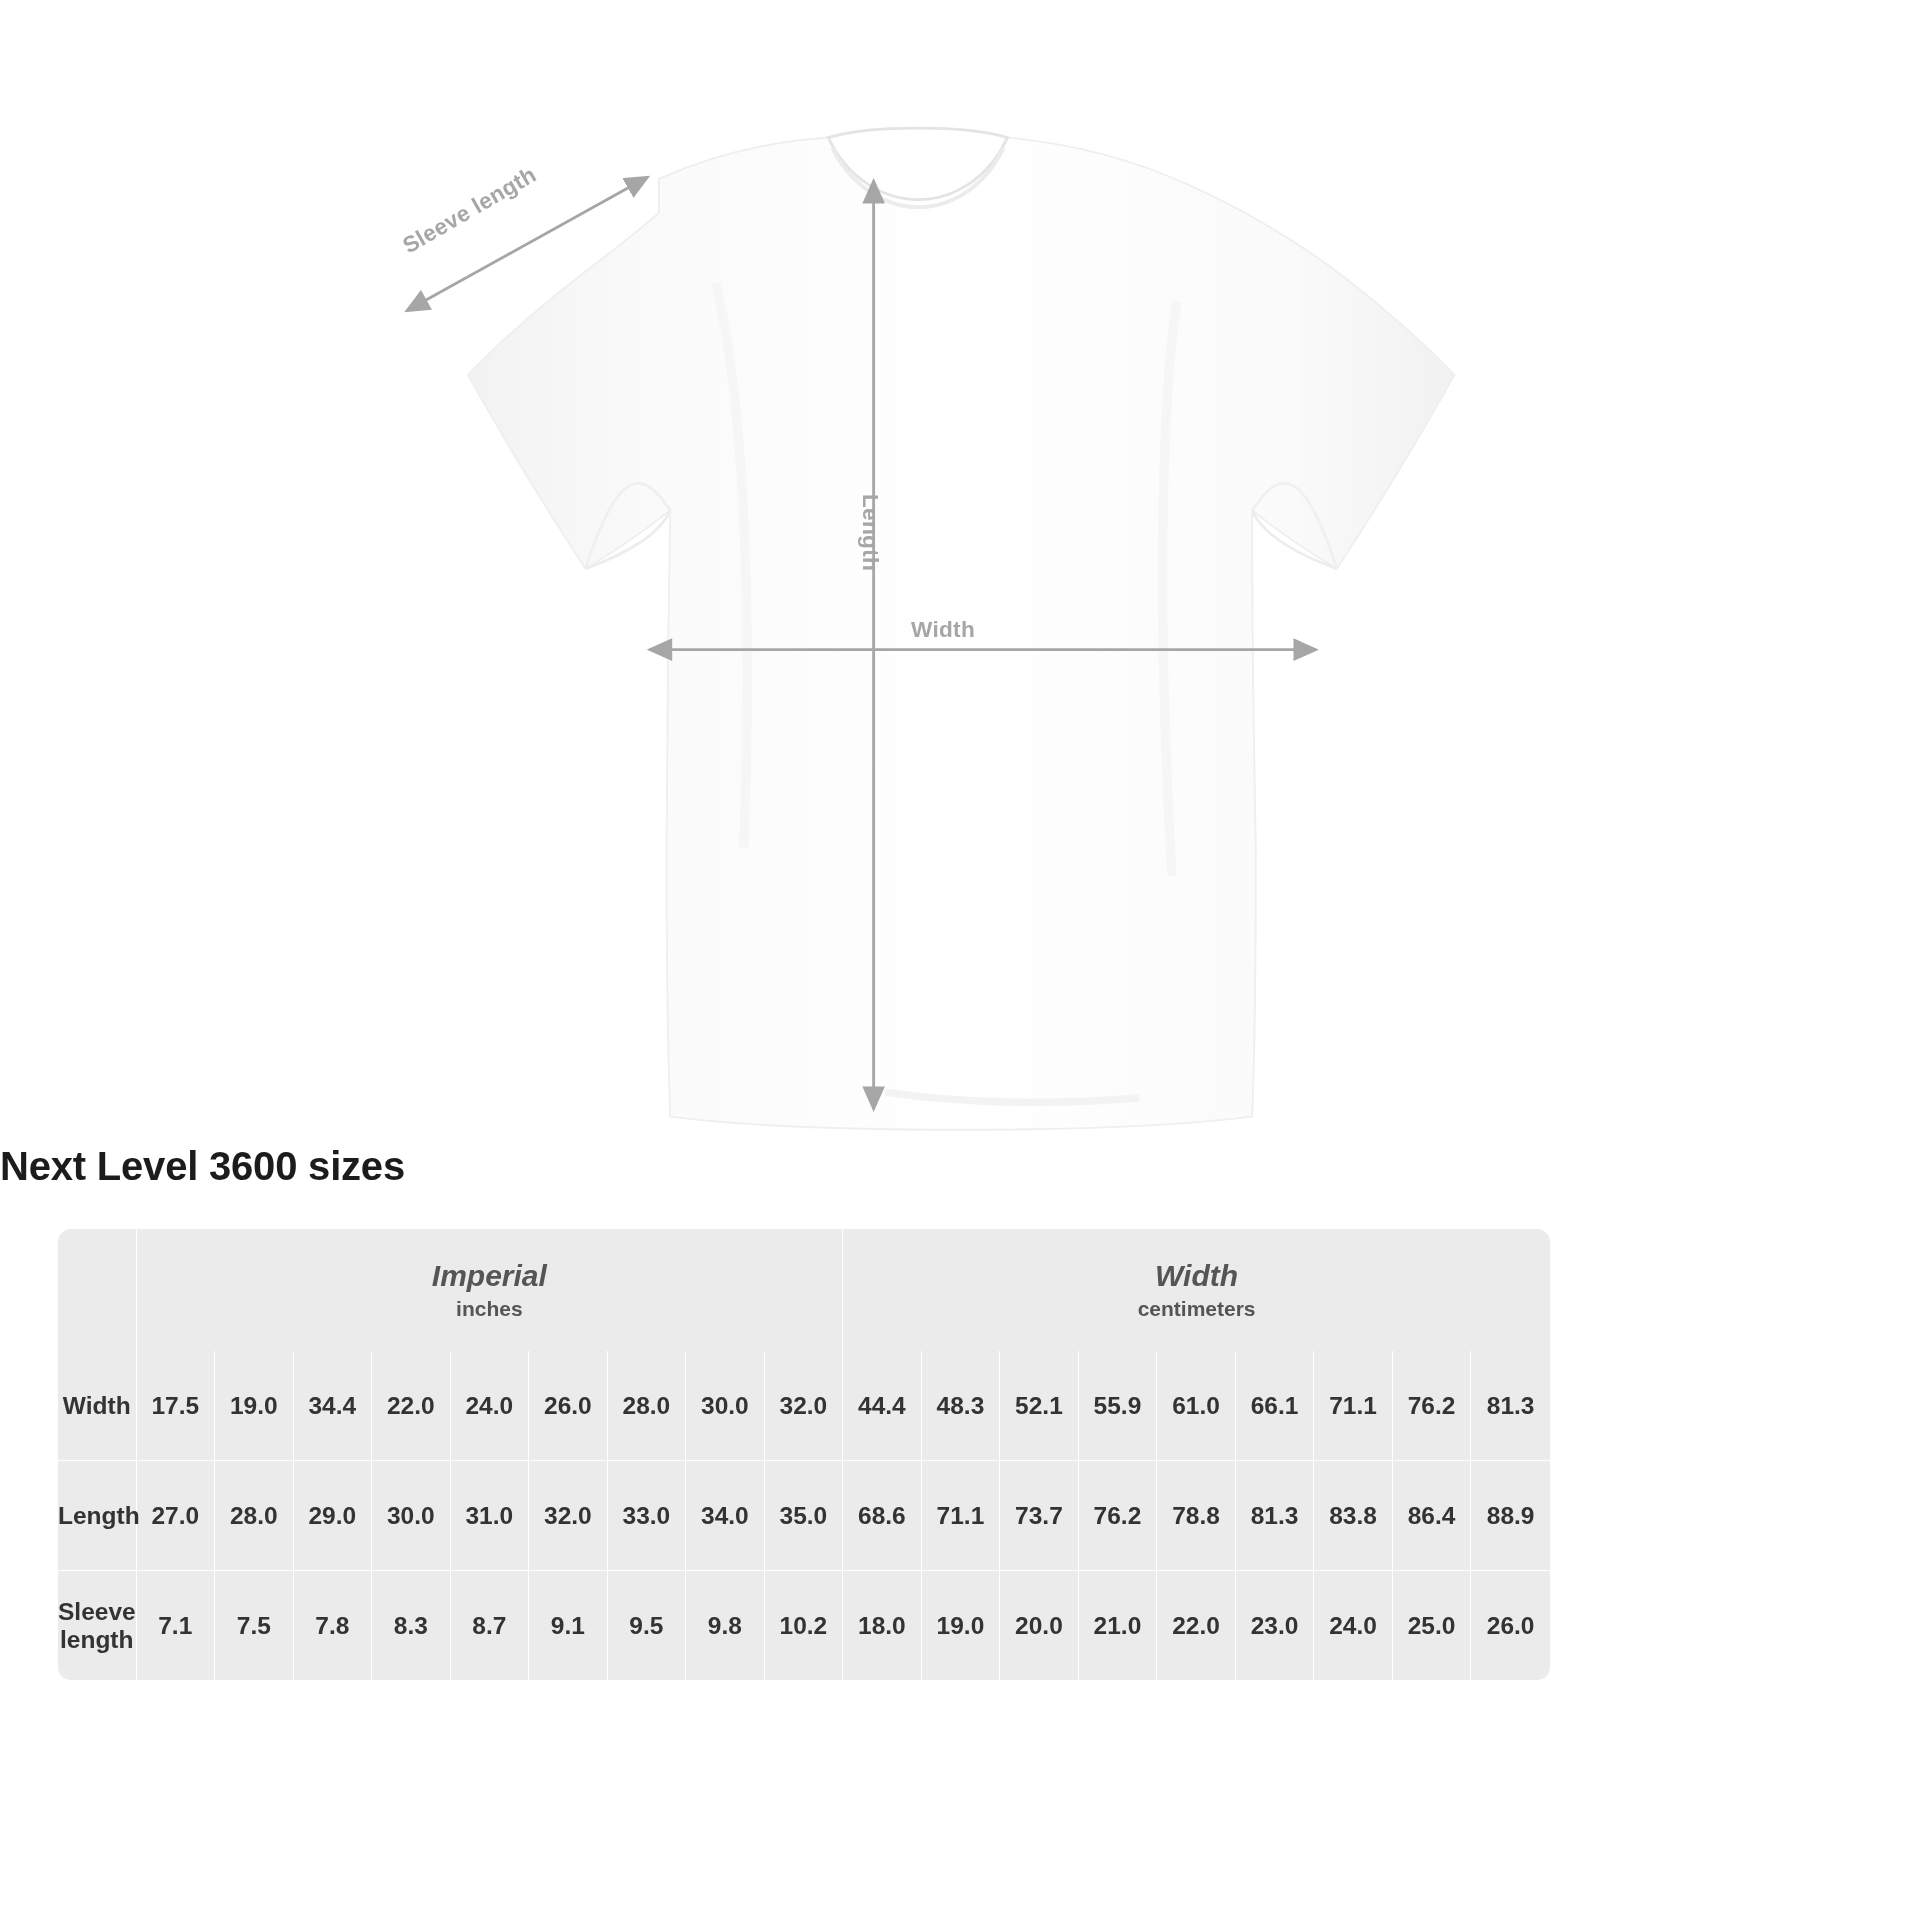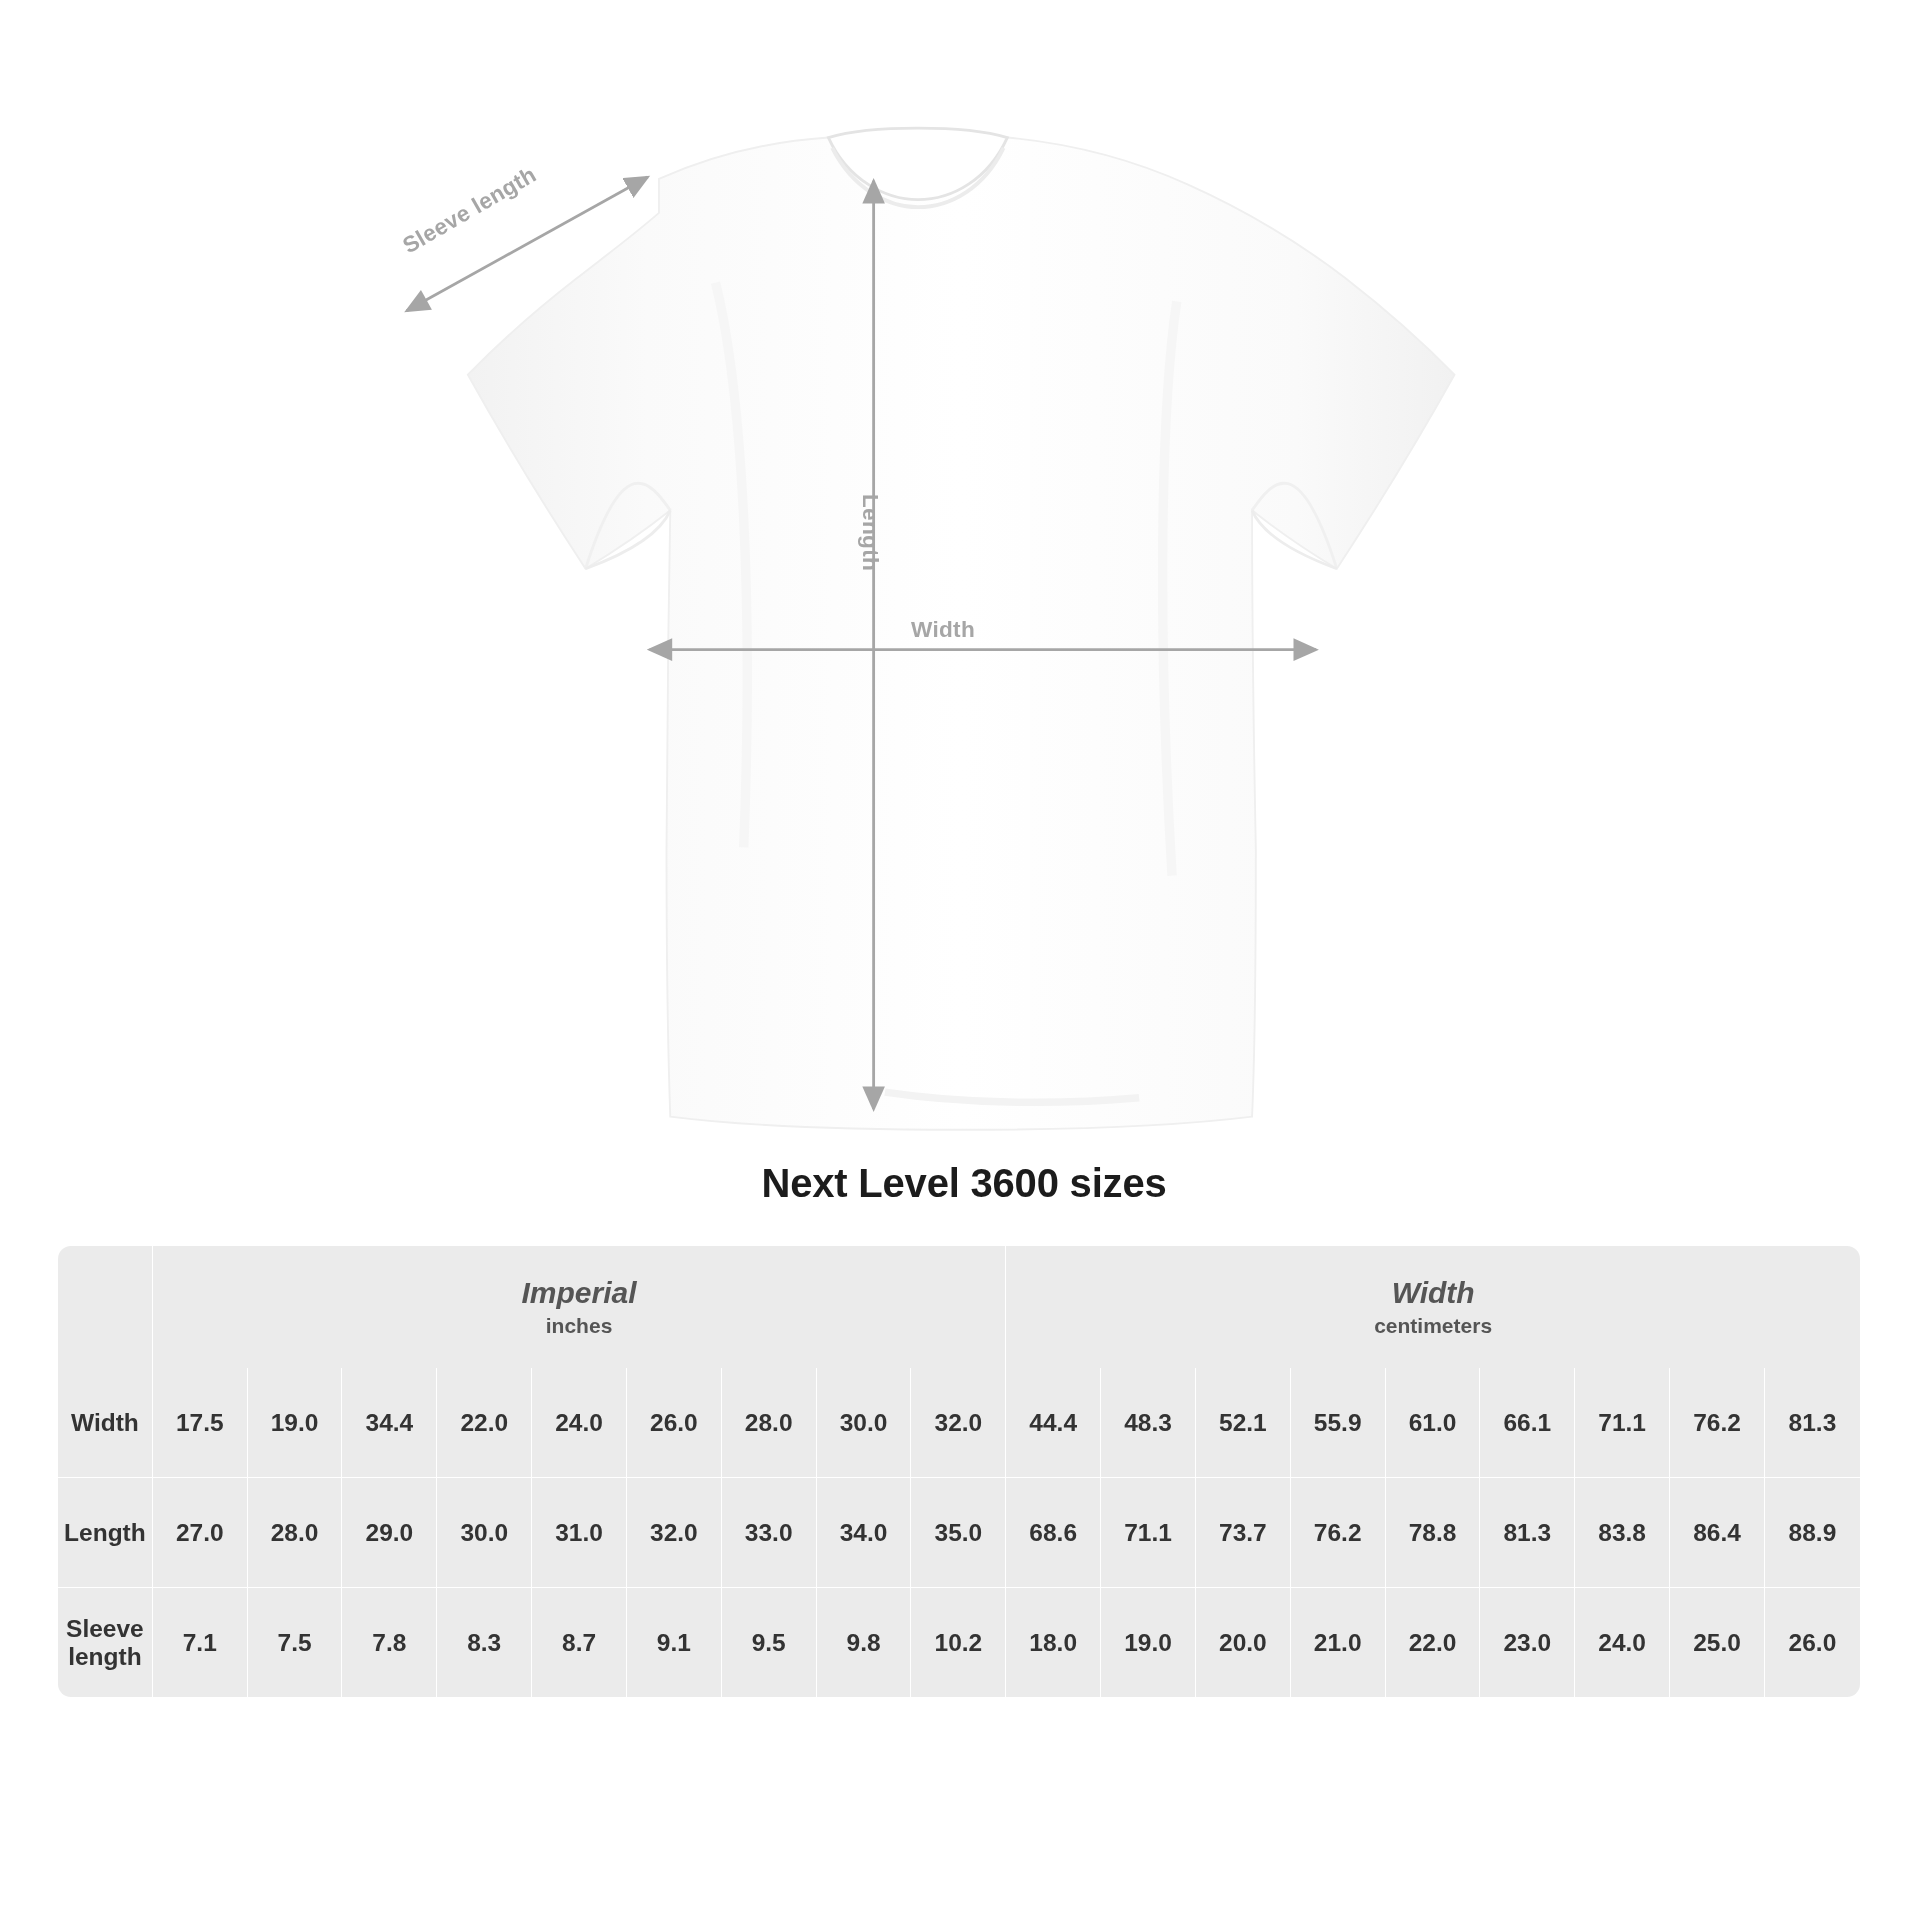--- a/index.html
+++ b/index.html
@@ -55,42 +55,41 @@
     transform-origin: left top;
   }
 
   #label-width {
     left: 911px;
     top: 617px;
   }
 
   
   #title-block {
-    text-align: center;
-    margin-top: 17px;
+    margin-top: 0;
   }
 
   #chart-title {
     font-size: 40px;
     font-weight: bold;
     color: #1c1c1c;
     letter-spacing: -0.2px;
   }
 
   #chart-note {
     font-size: 21.7px;
     font-style: italic;
     color: #4a4a4a;
     margin-top: 15px;
   }
 
   
   #table-wrap {
     margin: 40px 58px 0 58px;
-    width: 1802px;
+    width: 1492px;
     border-radius: 28px;
   }
 
   table.size-table {
     border-collapse: separate;
     border-spacing: 0;
     width: 100%;
     table-layout: fixed;
   }
 

